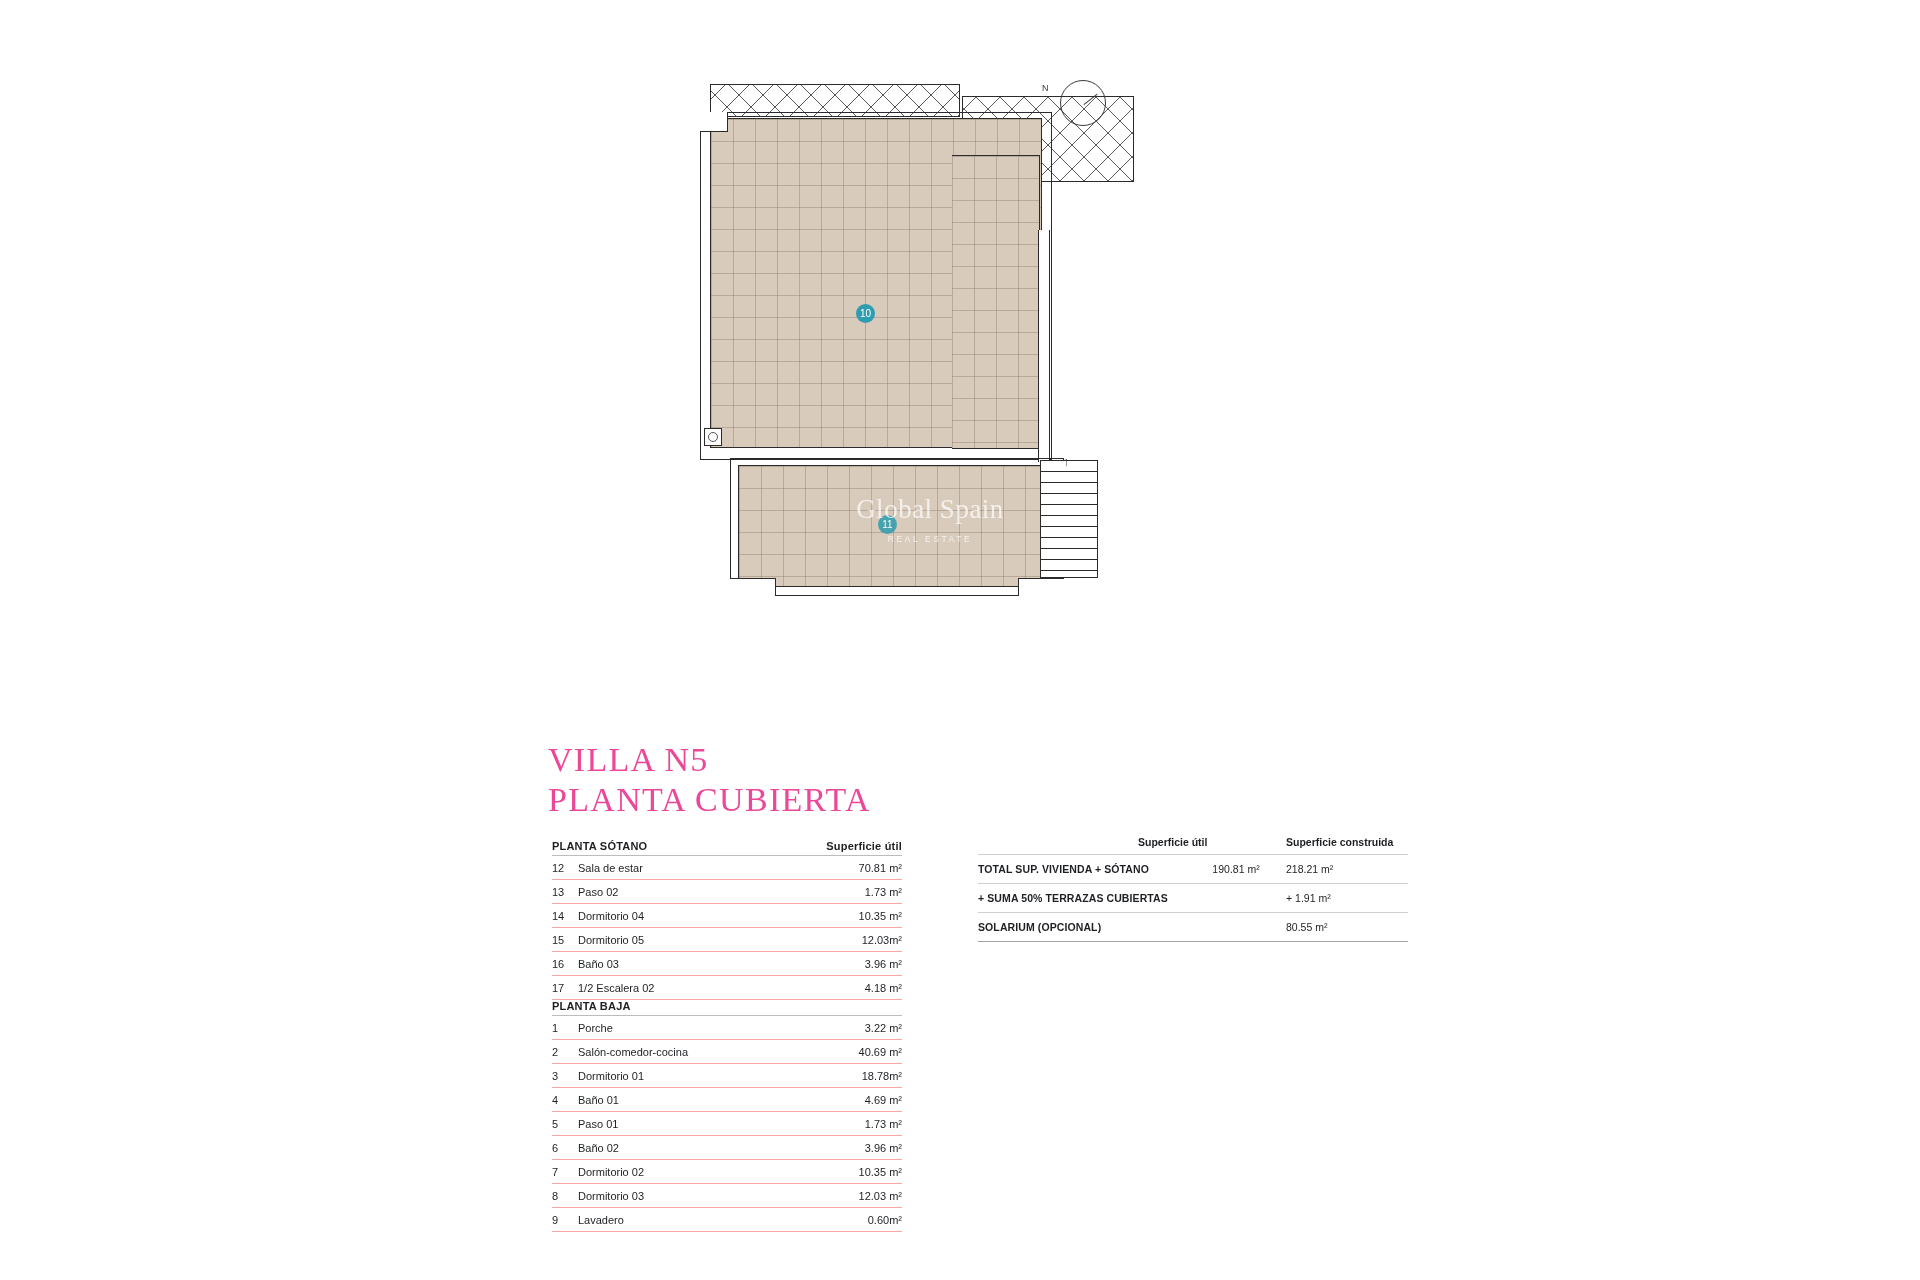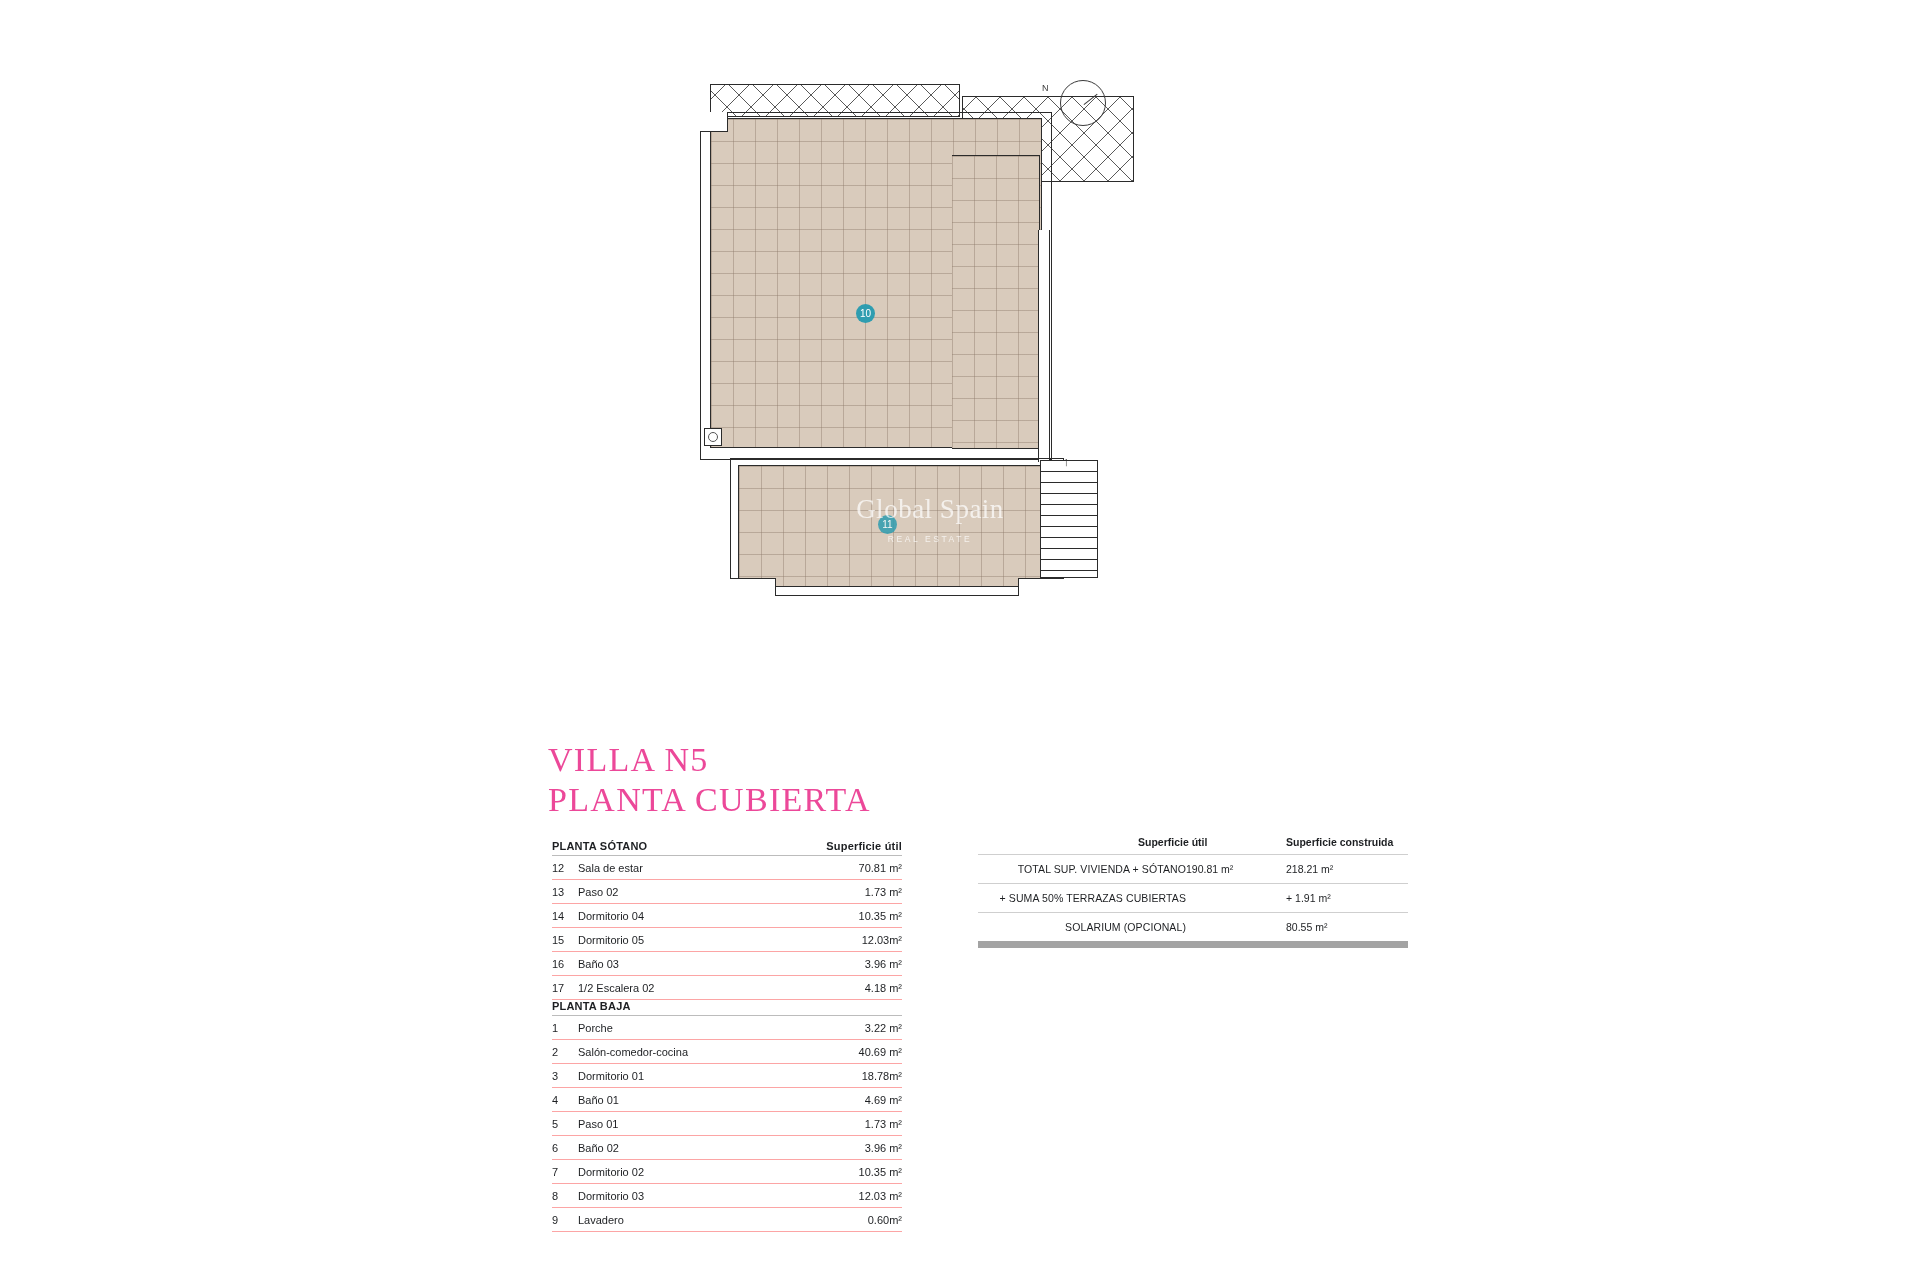--- a/index.html
+++ b/index.html
@@ -318,28 +318,27 @@
   .rt-head .c2 { width: 100px; text-align: left; }
   .rt-head .c3 { width: 122px; text-align: left; margin-left: 48px; }
 
   .rt-row {
     display: flex;
     align-items: baseline;
     border-top: 1px solid #cfcfcf;
     padding: 8px 0 8px 0;
     font-size: 10.5px;
   }
-  .rt-row:last-child { border-bottom: 7px solid #a3a3a3; }
+  .rt-row:last-child { border-bottom: 1px solid #a3a3a3; }
   .rt-row .c1 {
     flex: 1 1 auto;
-    font-weight: normal;
+    font-weight: bold;
     letter-spacing: .1px;
-    text-align: right;
-  }
-  .rt-row .c2 { width: 100px; flex: 0 0 100px; text-align: left; }
+  }
+  .rt-row .c2 { width: 100px; flex: 0 0 100px; text-align: center; }
   .rt-row .c3 { width: 122px; flex: 0 0 122px; text-align: left; }
 </style>
 </head>
 <body>
 
 <div class="page">
 
   <div class="plan-area">
 
     <div class="hatch-strip hatch-a"></div>

